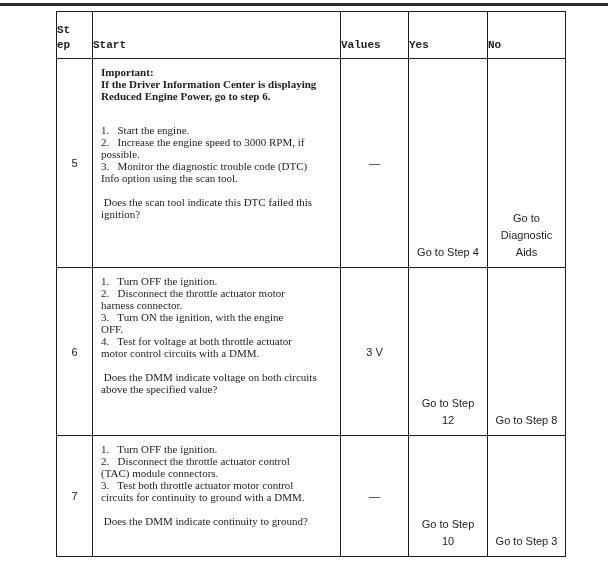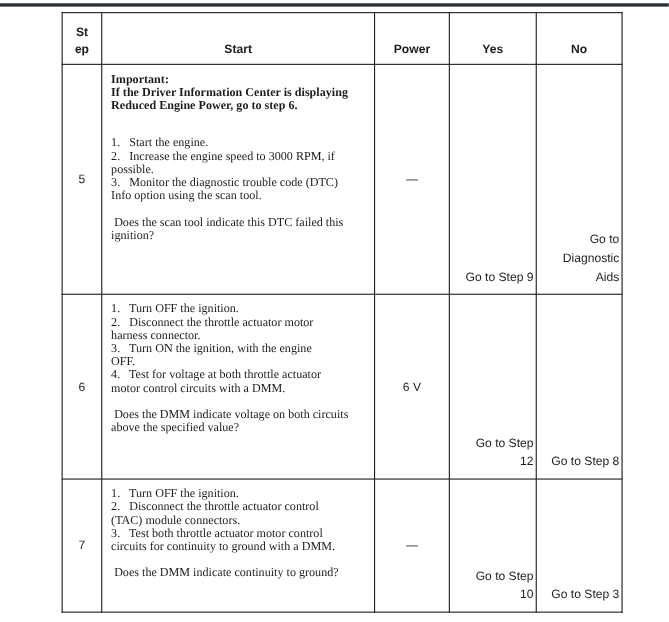--- a/index.html
+++ b/index.html
@@ -36,24 +36,25 @@
   .c-yes    { width: 79px; }
   .c-no     { width: 78px; }
 
   td, th {
     border: 1.5px solid #1c1c1c;
     font-size: 11px;
     overflow: hidden;
   }
   th {
     font-weight: bold;
-    text-align: center;
+    text-align: left;
     vertical-align: bottom;
     padding: 0 0 5px 0;
     line-height: 15px;
+    font-family: Liberation Mono, monospace;
   }
   .pre { white-space: pre-line; }
 
   .r-head { height: 47px; }
   .r5 { height: 209px; }
   .r6 { height: 168px; }
   .r7 { height: 121px; }
 
   .cell-step {
     text-align: center;
@@ -71,21 +72,21 @@
     margin-bottom: 22px;
   }
   .cell-action .q {
     margin-top: 12px;
   }
   .cell-values {
     text-align: center;
     vertical-align: middle;
   }
   .cell-yesno {
-    text-align: right;
+    text-align: center;
     vertical-align: bottom;
     padding: 0 2px 6px 2px;
     line-height: 17px;
   }
 </style>
 </head>
 <body>
 
 <div class="top-rule" style="background:#272c35"></div>
 
@@ -95,60 +96,60 @@
       <col class="c-action">
       <col class="c-values">
       <col class="c-yes">
       <col class="c-no">
   </colgroup>
   <tbody>
     <tr class="r-head">
       <th class="pre">St
 ep</th>
       <th>Start</th>
-      <th>Power</th>
+      <th>Values</th>
       <th>Yes</th>
       <th>No</th>
     </tr>
 
     <tr class="r5">
       <td class="cell-step">5</td>
       <td class="cell-action">
         <div class="imp pre">Important:
 If the Driver Information Center is displaying
 Reduced Engine Power, go to step 6.</div>
         <div class="steps pre">1.&nbsp;&nbsp; Start the engine.
 2.&nbsp;&nbsp; Increase the engine speed to 3000 RPM, if
 possible.
 3.&nbsp;&nbsp; Monitor the diagnostic trouble code (DTC)
 Info option using the scan tool.</div>
         <div class="q pre">&nbsp;Does the scan tool indicate this DTC failed this
 ignition?</div>
       </td>
       <td class="cell-values">—</td>
-      <td class="cell-yesno pre">Go to Step 9</td>
+      <td class="cell-yesno pre">Go to Step 4</td>
       <td class="cell-yesno pre">Go to
 Diagnostic
 Aids</td>
     </tr>
 
     <tr class="r6">
       <td class="cell-step">6</td>
       <td class="cell-action">
         <div class="steps pre">1.&nbsp;&nbsp; Turn OFF the ignition.
 2.&nbsp;&nbsp; Disconnect the throttle actuator motor
 harness connector.
 3.&nbsp;&nbsp; Turn ON the ignition, with the engine
 OFF.
 4.&nbsp;&nbsp; Test for voltage at both throttle actuator
 motor control circuits with a DMM.</div>
         <div class="q pre">&nbsp;Does the DMM indicate voltage on both circuits
 above the specified value?</div>
       </td>
-      <td class="cell-values">6 V</td>
+      <td class="cell-values">3 V</td>
       <td class="cell-yesno pre">Go to Step
 12</td>
       <td class="cell-yesno pre">Go to Step 8</td>
     </tr>
 
     <tr class="r7">
       <td class="cell-step">7</td>
       <td class="cell-action">
         <div class="steps pre">1.&nbsp;&nbsp; Turn OFF the ignition.
 2.&nbsp;&nbsp; Disconnect the throttle actuator control

